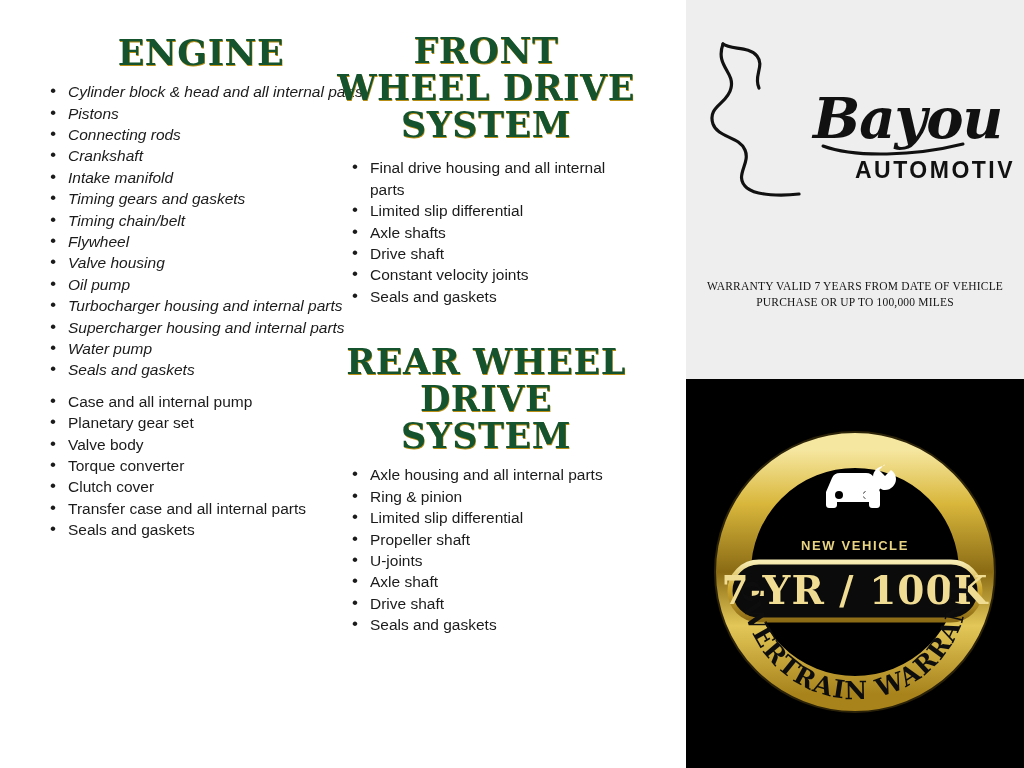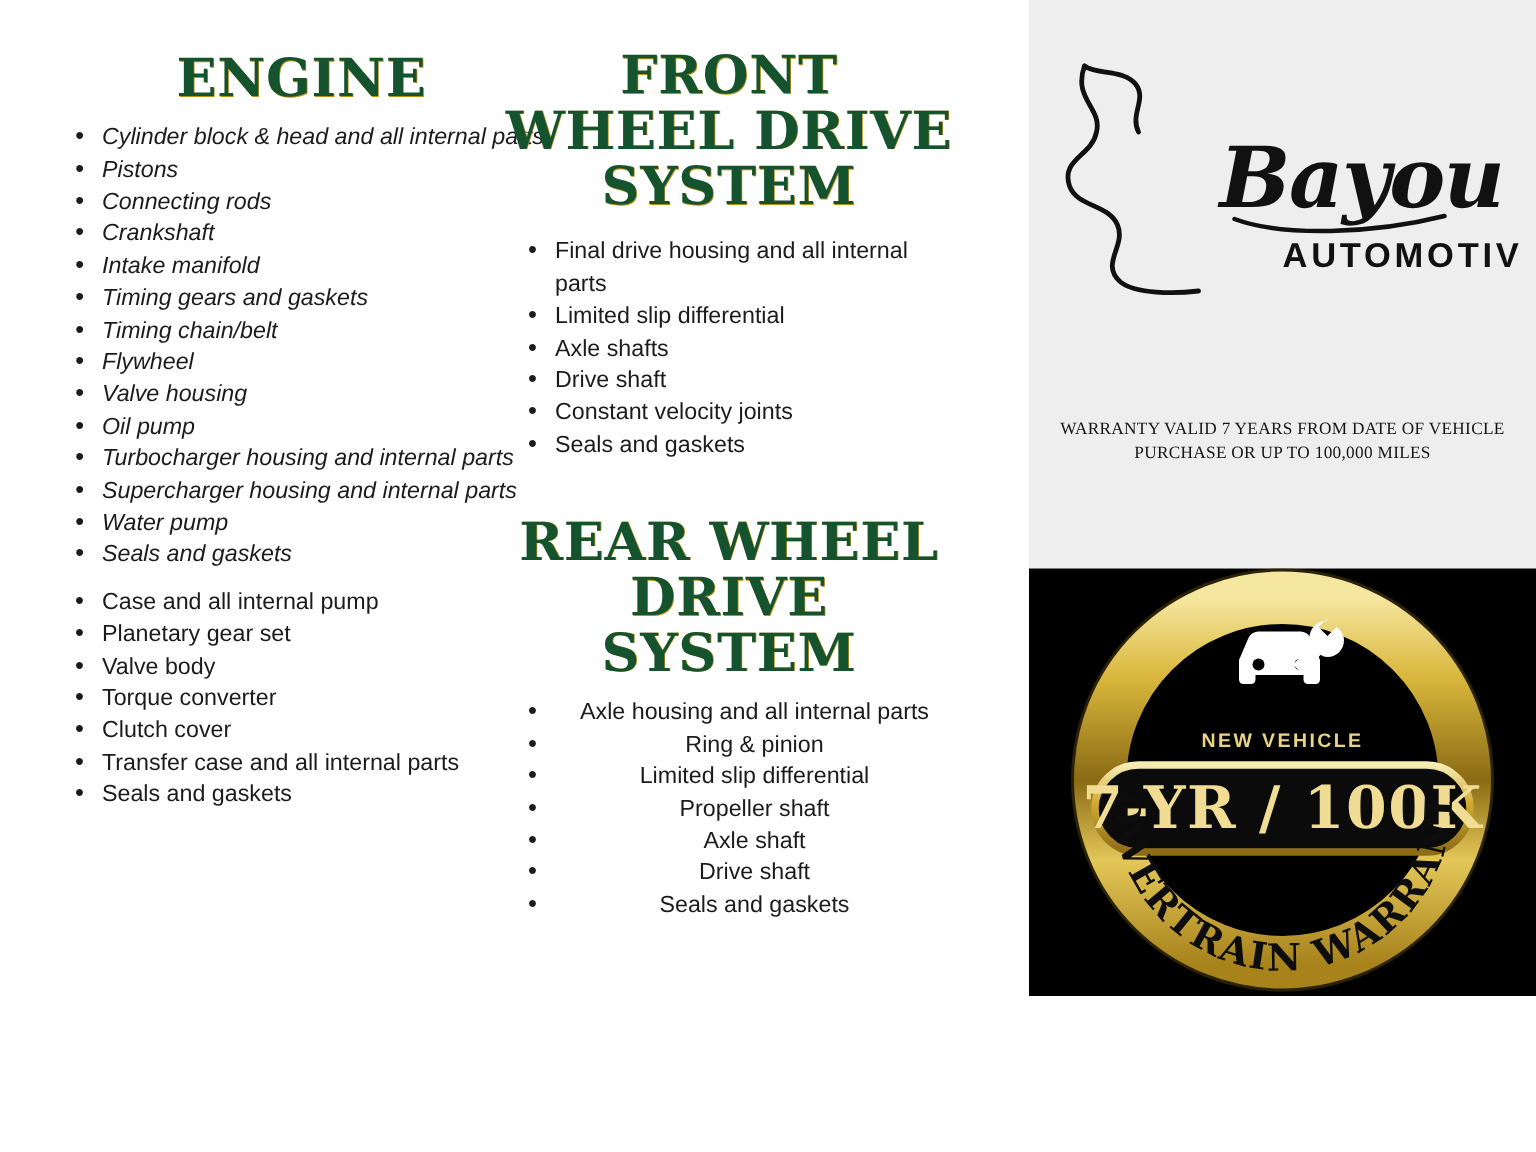--- a/index.html
+++ b/index.html
@@ -64,25 +64,25 @@
 
   
   #engine-title      { margin-top: 34px; }
   #engine-list       { margin-left: 6px; font-style: italic; }
   #transmission-title{ margin-top: 24px; }
   #transmission-list { margin-top: 10px; margin-left: 6px; }
 
   #fwd-title         { margin-top: 32px; }
   #fwd-list          { margin-top: 14px; margin-left: 8px; }
   #rwd-title         { margin-top: 36px; }
-  #rwd-list          { margin-left: 8px; text-align: center; }
+  #rwd-list          { margin-left: 8px; }
 
   
   .rail {
-    width: 338px; height: 664px;
+    width: 338px; height: 768px;
     display: flex;
     flex-direction: column;
     border-radius: 14px;
   }
   .brand-panel {
     height: 379px;
     background: #eeeeee;
     position: relative;
   }
   .logo-wrap {
@@ -158,20 +158,21 @@
         <li>Constant velocity joints</li>
         <li>Seals and gaskets</li>
       </ul>
 
       <div id="rwd-title" class="sec-title">REAR WHEEL DRIVE SYSTEM</div>
       <ul id="rwd-list" class="items">
         <li>Axle housing and all internal parts</li>
         <li>Ring &amp; pinion</li>
         <li>Limited slip differential</li>
         <li>Propeller shaft</li>
+        <li>U-joints</li>
         <li>Axle shaft</li>
         <li>Drive shaft</li>
         <li>Seals and gaskets</li>
       </ul>
     </div>
   </div>
 
   <div class="rail">
 
     <div class="brand-panel">

